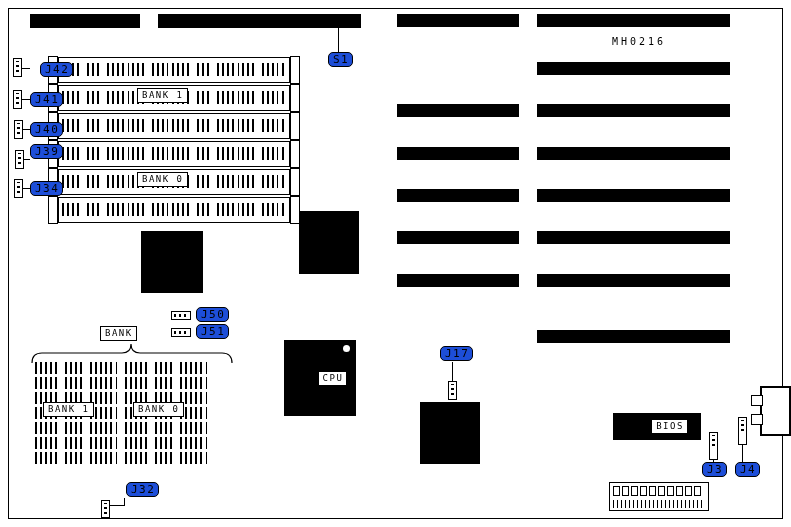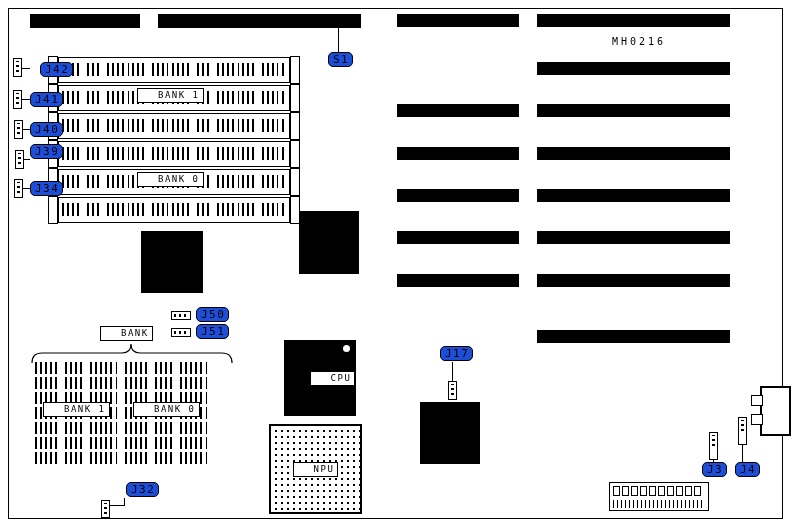--- a/index.html
+++ b/index.html
@@ -4,21 +4,21 @@
 <style>
   html,body{margin:0;padding:0;background:#fff;}
   #board{position:relative;width:791px;height:527px;background:#fff;overflow:hidden;
          font-family:"DejaVu Sans Mono", monospace;color:#000;}
   .frame{position:absolute;left:8px;top:8px;width:773px;height:509px;border:1px solid #000;}
   .bar{position:absolute;height:13px;background:#000;}
   .line{position:absolute;background:#000;}
   .tag{position:absolute;border:1px solid #000;border-radius:5px;background:#1d4ed8;
        font-size:11px;line-height:11px;letter-spacing:1.5px;padding:1px 3px 1px 4px;z-index:6;white-space:nowrap;}
   .sq{position:absolute;border:1px solid #000;background:#fff;font-size:9px;line-height:11px;
-      letter-spacing:1.5px;padding:1px 3px 1px 20px;z-index:6;white-space:nowrap;}
+      letter-spacing:1.5px;padding:1px 3px 1px 4px;z-index:6;white-space:nowrap;}
   .plain{position:absolute;font-size:10px;letter-spacing:3px;z-index:6;}
   .vcon{position:absolute;width:7px;height:17px;border:1px solid #000;background-color:#fff;
         background-image:repeating-linear-gradient(0deg,#000 0 2px,rgba(0,0,0,0) 2px 5px);
         background-size:3px 11px;background-position:center 2px;background-repeat:no-repeat;z-index:5;}
   .hcon{position:absolute;width:18px;height:7px;border:1px solid #000;background-color:#fff;
         background-image:repeating-linear-gradient(90deg,#000 0 2px,rgba(0,0,0,0) 2px 5px);
         background-size:12px 3px;background-position:2px center;background-repeat:no-repeat;z-index:5;}
   .simm{position:absolute;left:58px;width:230px;height:24px;border:1px solid #000;background:#fff;}
   .simm::before,.simm::after{content:"";position:absolute;top:-2px;width:8px;height:26px;
         border:1px solid #000;background:#fff;}
@@ -151,29 +151,29 @@
   <div class="crow" style="left:125px;top:437px"></div>
   <div class="crow" style="left:125px;top:452px"></div>
 
   <div class="sq" style="left:43px;top:402px">BANK 1</div>
   <div class="sq" style="left:133px;top:402px">BANK 0</div>
 
   <div class="blackbox cpu" style="left:284px;top:340px;width:72px;height:76px">
     <div class="sq">CPU</div>
   </div>
 
-  <div class="pga" style="left:269px;top:424px;width:89px;height:86px">
-    <div class="sq">NPU</div>
-  </div>
 
   <div class="tag" style="left:440px;top:346px">J17</div>
   <div class="line" style="left:452px;top:362px;width:1px;height:19px"></div>
   <div class="vcon" style="left:448px;top:381px"></div>
 
 
+  <div class="blackbox" style="left:613px;top:413px;width:88px;height:27px">
+    <div class="sq">BIOS</div>
+  </div>
 
   <div class="vcon" style="left:709px;top:432px;height:26px"></div>
   <div class="line" style="left:713px;top:458px;width:1px;height:5px"></div>
   <div class="tag" style="left:702px;top:462px">J3</div>
 
   <div class="vcon" style="left:738px;top:417px;height:26px"></div>
   <div class="line" style="left:742px;top:443px;width:1px;height:20px"></div>
   <div class="tag" style="left:735px;top:462px">J4</div>
 
   <div class="din" style="left:760px;top:386px;width:27px;height:46px">

